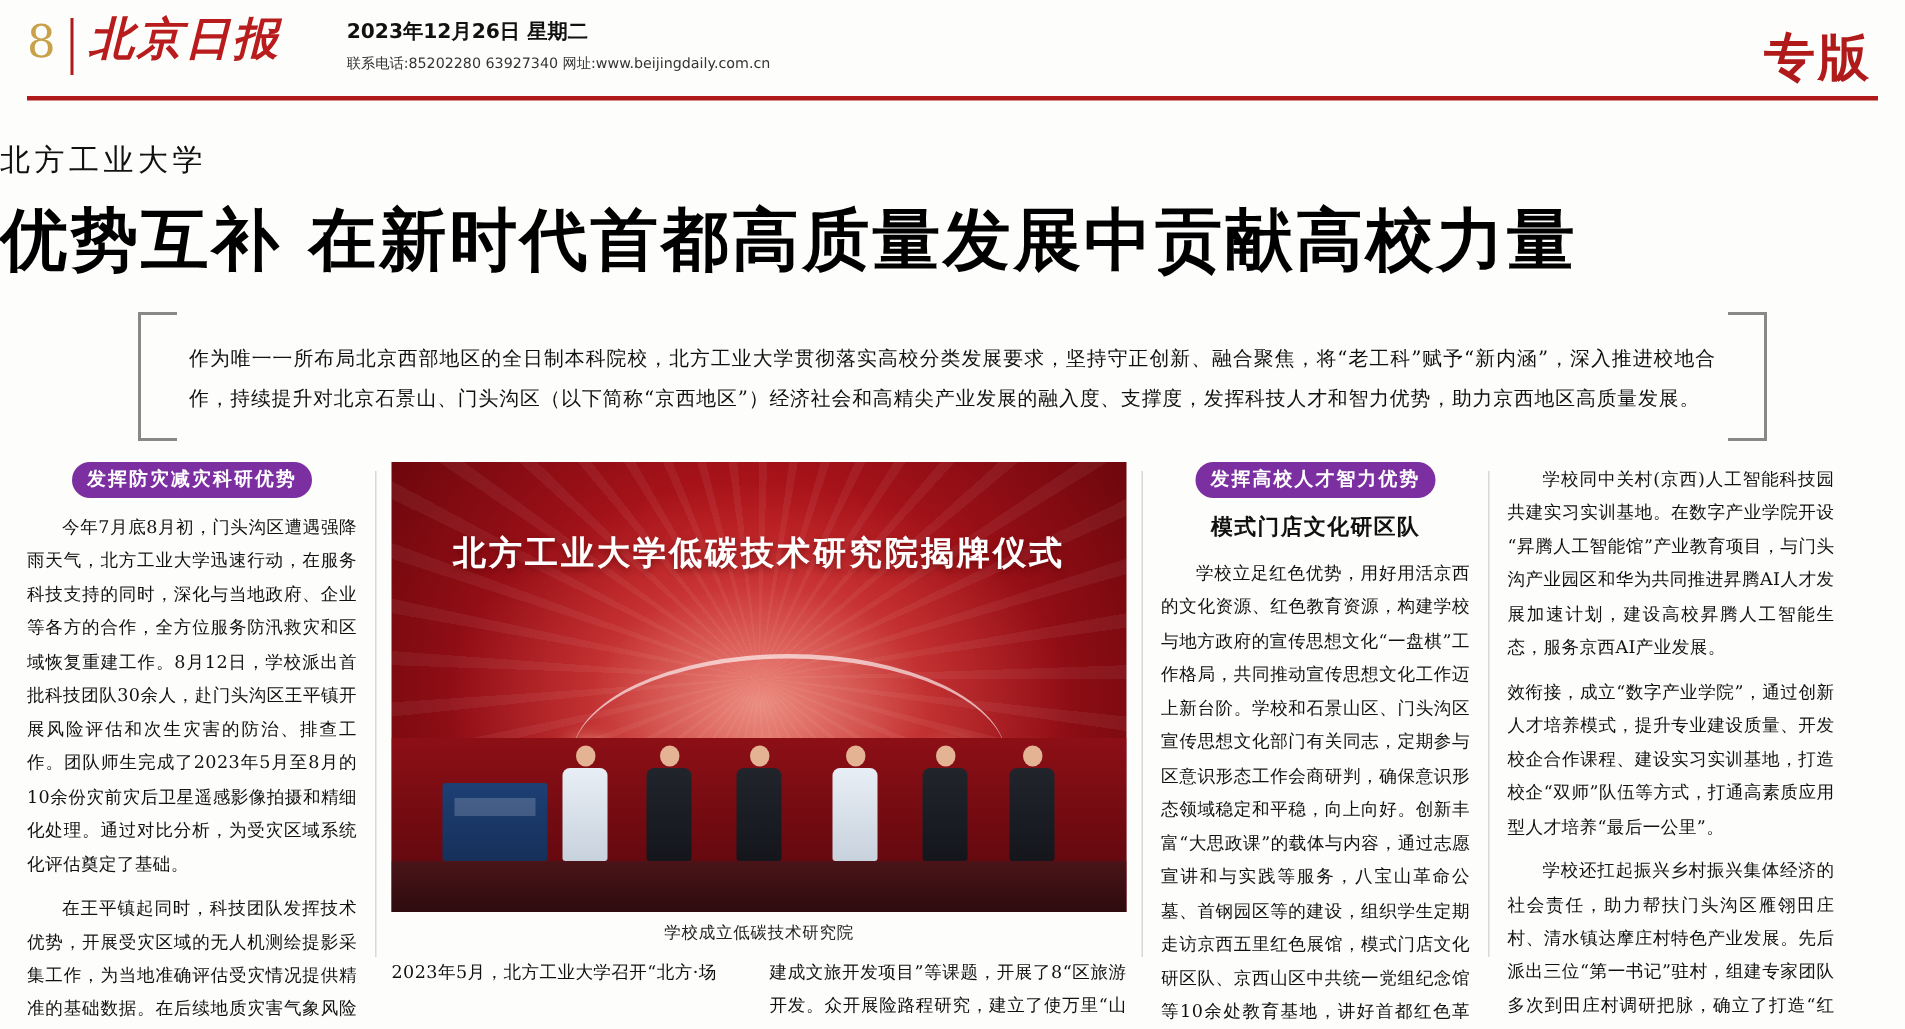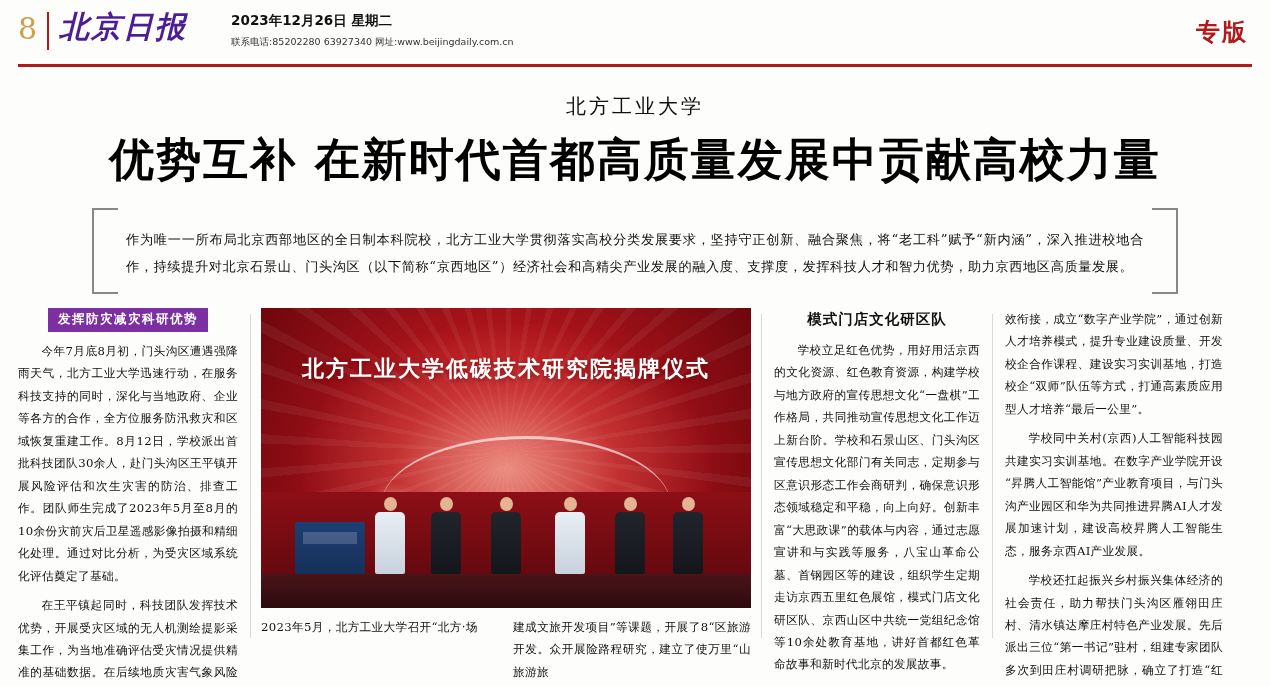--- a/index.html
+++ b/index.html
@@ -33,21 +33,21 @@
     width: 2px;
     height: 38px;
     background: #b01a1a;
     margin: 4px 10px 0 0;
   }
   .paper-name {
     font-family: "DejaVu Serif", "Liberation Serif", serif;
     font-weight: bold;
     font-style: italic;
     font-size: 30px;
-    color: #4c1d95;
+    color: #b91c1c;
     letter-spacing: 2px;
     line-height: 1.1;
     margin-top: 2px;
     white-space: nowrap;
   }
   .masthead-meta {
     margin-left: 44px;
     margin-top: 4px;
   }
   .masthead-date {
@@ -61,33 +61,33 @@
     color: #333;
     margin-top: 6px;
     white-space: nowrap;
   }
   .special-edition {
     position: absolute;
     right: 22px;
     top: 16px;
     font-family: "DejaVu Serif", "Liberation Serif", serif;
     font-weight: bold;
-    font-size: 24px;
+    font-size: 34px;
     color: #b01a1a;
     letter-spacing: 2px;
   }
   .masthead-rule {
     height: 3px;
     background: #b01a1a;
     margin: 2px 18px 0 18px;
   }
 
   
   .headline-block {
-    text-align: center;
+    text-align: left;
     padding-top: 26px;
   }
   .univ-name {
     font-family: "DejaVu Serif", "Liberation Serif", serif;
     font-size: 20px;
     letter-spacing: 3px;
     color: #111;
     margin-bottom: 14px;
   }
   .main-headline {
@@ -149,21 +149,21 @@
 
   .section-tag {
     display: inline-block;
     background: #7b2fa0;
     color: #fff;
     font-family: "DejaVu Serif", "Liberation Serif", serif;
     font-weight: bold;
     font-size: 12.5px;
     letter-spacing: 1.5px;
     padding: 3px 10px 4px 10px;
-    border-radius: 0;
+    border-radius: 12px;
     margin-bottom: 8px;
   }
   .tag-center { text-align: center; }
   .sub-head {
     text-align: center;
     font-family: "DejaVu Serif", "Liberation Serif", serif;
     font-weight: bold;
     font-size: 14.5px;
     letter-spacing: 1px;
     margin: 2px 0 10px 0;
@@ -368,45 +368,49 @@
         </div>
       <div class="person p-dark p5">
           <div class="head"></div>
           <div class="body"></div>
         </div>
       <div class="person p-dark p6">
           <div class="head"></div>
           <div class="body"></div>
         </div>
     </div>
+    <div class="photo-caption">学校成立低碳技术研究院</div>
     <div class="mid-bottom-text">
       <div class="mb-col body-text">
         <p style="text-indent:0">2023年5月，北方工业大学召开“北方·场</p>
       </div>
       <div class="mb-col body-text">
         <p style="text-indent:0">建成文旅开发项目”等课题，开展了8“区旅游开发。众开展险路程研究，建立了使万里“山旅游旅</p>
       </div>
     </div>
   </div>
 
   <div class="vrule"></div>
 
   <div class="col col-3">
+    <div class="tag-center">
+      <span class="section-tag">发挥高校人才智力优势</span>
+    </div>
     <div class="sub-head">模式门店文化研区队</div>
     <div class="body-text">
       <p>学校立足红色优势，用好用活京西的文化资源、红色教育资源，构建学校与地方政府的宣传思想文化“一盘棋”工作格局，共同推动宣传思想文化工作迈上新台阶。学校和石景山区、门头沟区宣传思想文化部门有关同志，定期参与区意识形态工作会商研判，确保意识形态领域稳定和平稳，向上向好。创新丰富“大思政课”的载体与内容，通过志愿宣讲和与实践等服务，八宝山革命公墓、首钢园区等的建设，组织学生定期走访京西五里红色展馆，模式门店文化研区队、京西山区中共统一党组纪念馆等10余处教育基地，讲好首都红色革命故事和新时代北京的发展故事。</p>
     </div>
   </div>
 
   <div class="vrule"></div>
 
   <div class="col col-4">
     <div class="body-text">
+      <p>学校同中关村(京西)人工智能科技园共建实习实训基地。在数字产业学院开设“昇腾人工智能馆”产业教育项目，与门头沟产业园区和华为共同推进昇腾AI人才发展加速计划，建设高校昇腾人工智能生态，服务京西AI产业发展。</p>
       <p style="text-indent:0">效衔接，成立“数字产业学院”，通过创新人才培养模式，提升专业建设质量、开发校企合作课程、建设实习实训基地，打造校企“双师”队伍等方式，打通高素质应用型人才培养“最后一公里”。</p>
-      <p>学校同中关村(京西)人工智能科技园共建实习实训基地。在数字产业学院开设“昇腾人工智能馆”产业教育项目，与门头沟产业园区和华为共同推进昇腾AI人才发展加速计划，建设高校昇腾人工智能生态，服务京西AI产业发展。</p>
       <p>学校还扛起振兴乡村振兴集体经济的社会责任，助力帮扶门头沟区雁翎田庄村、清水镇达摩庄村特色产业发展。先后派出三位“第一书记”驻村，组建专家团队多次到田庄村调研把脉，确立了打造“红色田庄综合体”的产业思路，培育红色产业造血项目，出资帮助村里建起红调天大食堂、红色文化街区、藤村果园等，利用扶贫经费购买村民的香椿、小米、蜂蜜等农副产品，募集社会资金、物资，开展“献爱心 献身怀”活动，受到群众好评……通过种种有效群扶措施，助力乡村振兴。</p>
     </div>
 
   </div>
 
 </div>
 
 <div class="bottom-crop"></div>
 
 </body></html>

